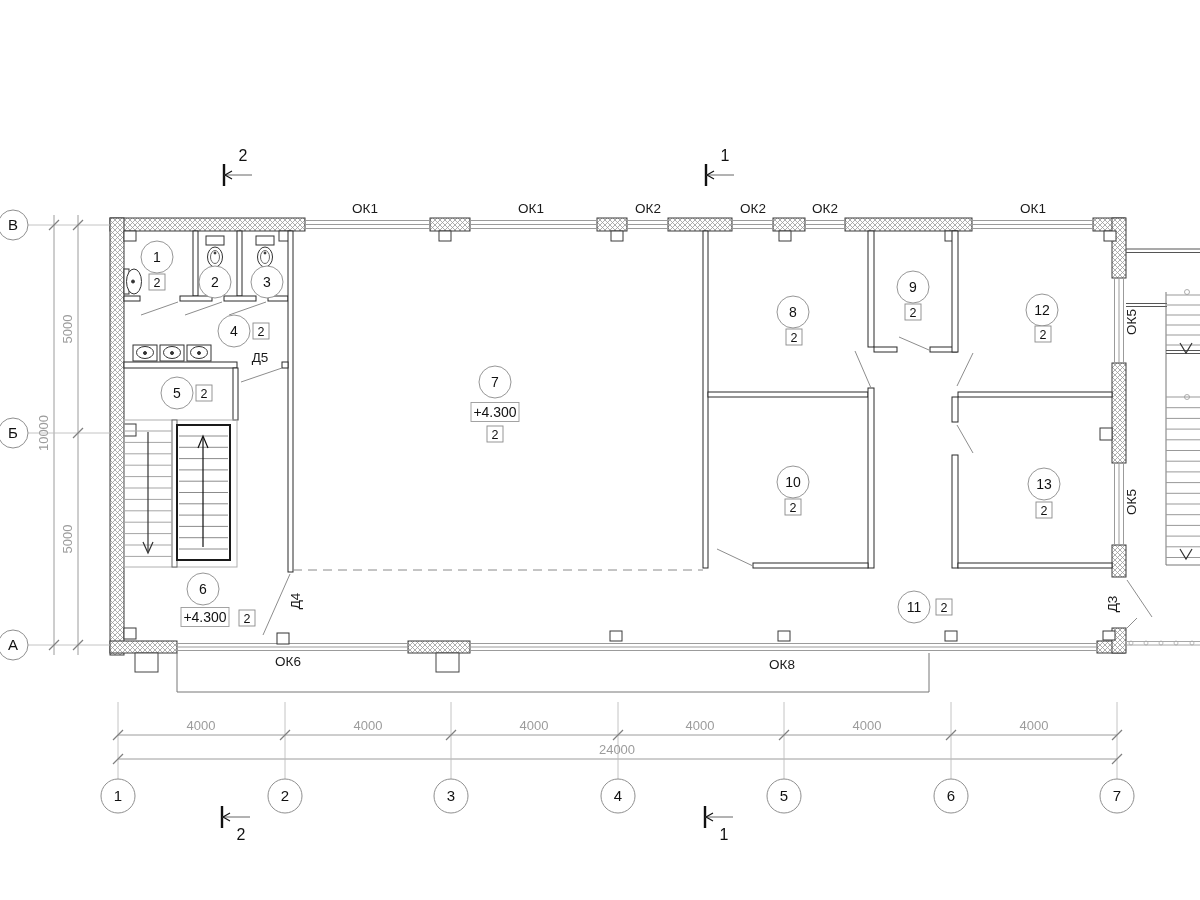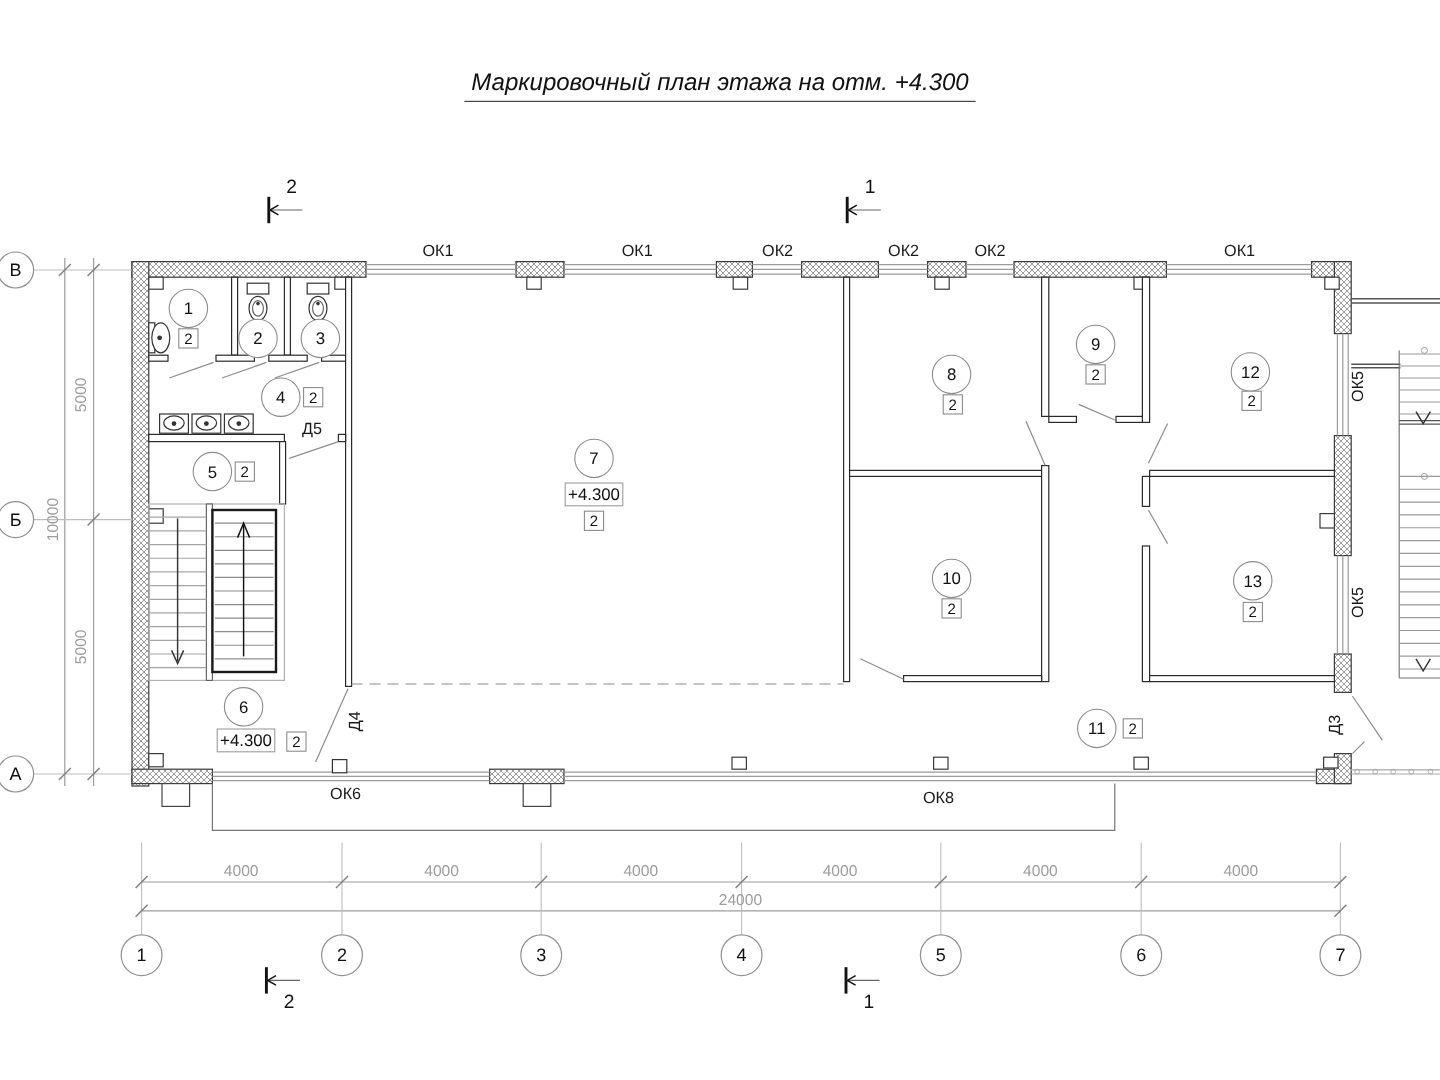--- a/index.html
+++ b/index.html
@@ -7,21 +7,20 @@
           font-family:"Liberation Sans", sans-serif;}
   #plan-title{position:absolute;left:0;top:58px;width:1200px;text-align:center;
               font-size:20px;font-style:italic;color:#111;}
   #plan-title span{border-bottom:1.5px solid #444;padding:0 6px 4px 6px;}
   svg text{font-family:"Liberation Sans", sans-serif;}
 </style>
 </head>
 <body>
 
 <div id="canvas">
-  <div id="plan-title"><span>Маркировочный план этажа на отм. +4.300</span></div>
 
   <svg id="plan" width="1200" height="900" viewBox="0 0 1200 900">
     <defs>
       <pattern id="hatch" width="5" height="5" patternUnits="userSpaceOnUse">
         <rect width="5" height="5" fill="#ffffff"></rect>
         <path d="M0,5 L5,0 M0,0 L5,5" stroke="#9a9a9a" stroke-width="0.8"></path>
       </pattern>
     </defs>
 
     <g stroke="#3a3a3a" stroke-width="1" fill="url(#hatch)">

